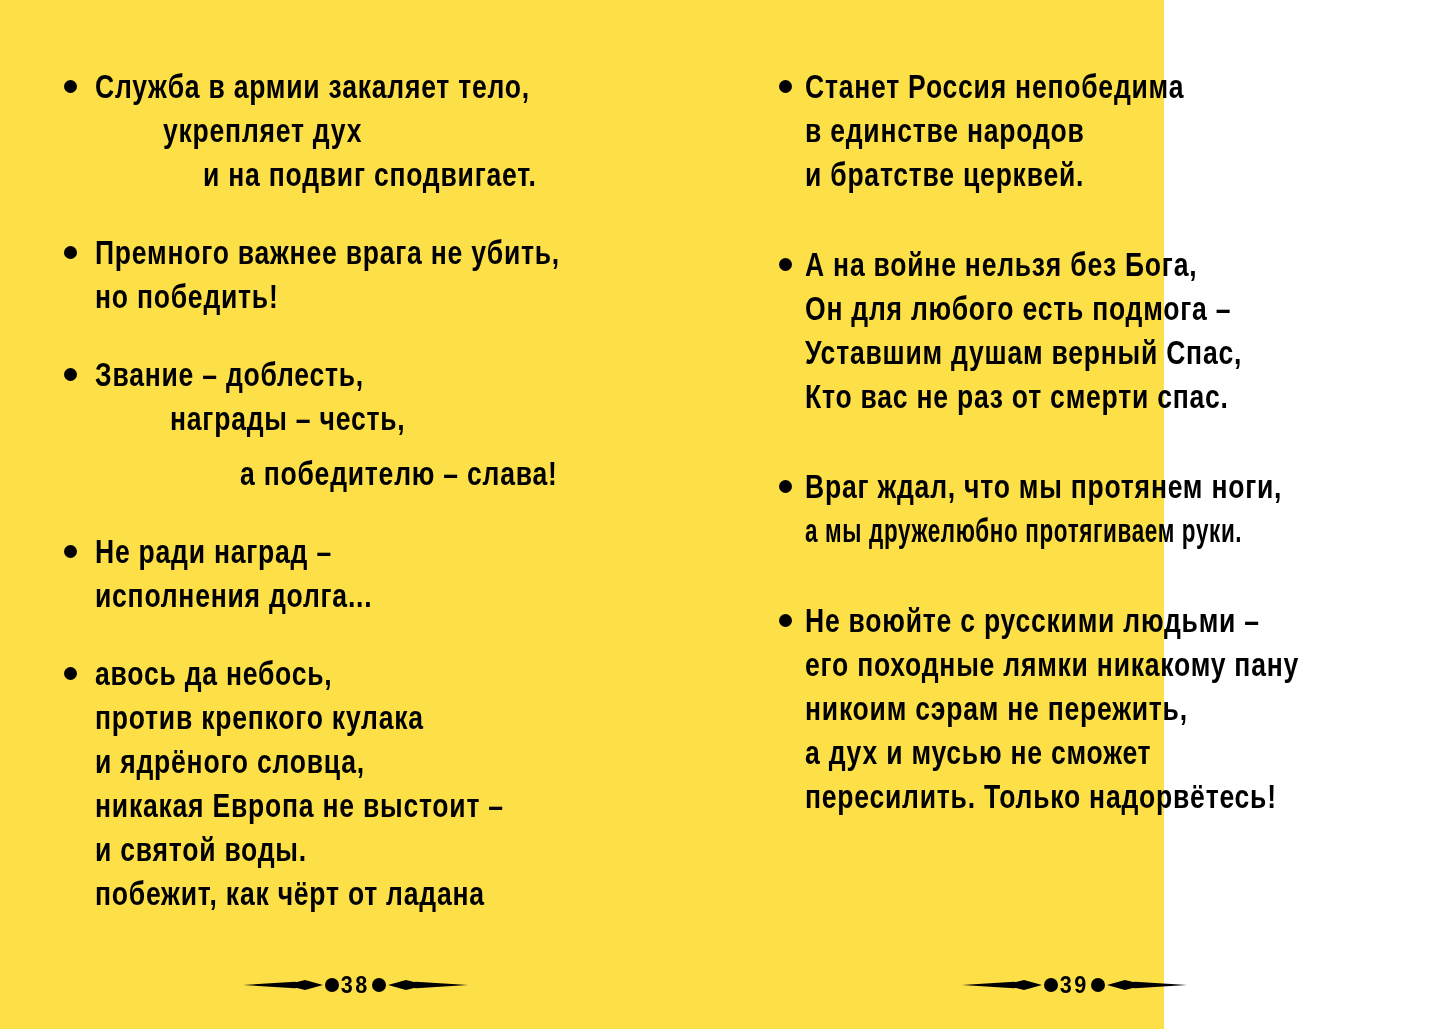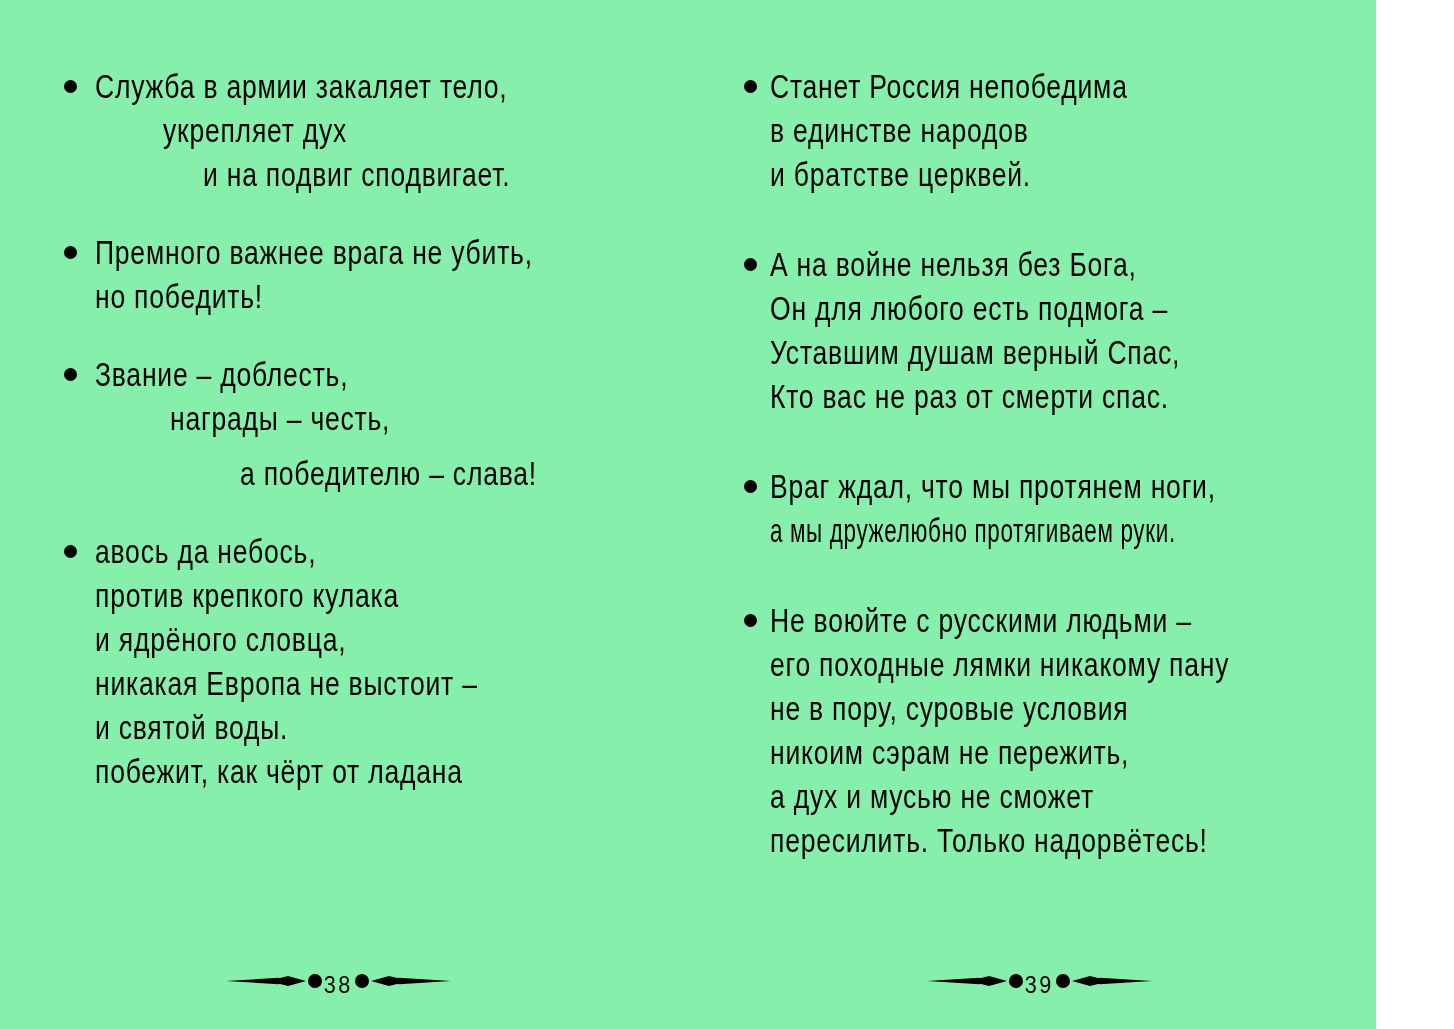--- a/index.html
+++ b/index.html
@@ -9,23 +9,24 @@
   }
   body {
     width: 1454px;
     height: 1029px;
     overflow: hidden;
     font-family: "Liberation Sans", sans-serif;
     color: #000000;
   }
   .spread {
     display: flex;
-    width: 1376px;
+    width: 1164px;
     height: 1029px;
-    background: #86efac;
+    background: #fde047;
+    font-weight: bold;
   }
   .page {
     position: relative;
     width: 727px;
     height: 1029px;
     box-sizing: border-box;
   }
   .content {
     padding-top: 64px;
   }
@@ -73,20 +74,21 @@
   .ml-75  { margin-left: 75px;  }
   .ml-145 { margin-left: 145px; margin-top: 11px; }
 
   .footer {
     position: absolute;
     bottom: 32px;
     left: 0;
     width: 100%;
     display: flex;
     justify-content: center;
+    align-items: center;
     gap: 0;
   }
   .page-num {
     font-size: 24px;
     letter-spacing: 3px;
     line-height: 1;
     transform: scaleX(0.9);
   }
   .ornament { display: block; fill: #000000; }
 </style>
@@ -117,20 +119,27 @@
 
       <div class="item">
         <span class="bullet"></span>
         <div class="lines">
           <div class="ln"><span class="tx">Звание – доблесть,</span></div>
           <div class="ln ml-75"><span class="tx">награды – честь,</span></div>
           <div class="ln ml-145"><span class="tx">а победителю – слава!</span></div>
         </div>
       </div>
 
+      <div class="item">
+        <span class="bullet"></span>
+        <div class="lines">
+          <div class="ln"><span class="tx">Не ради наград –</span></div>
+          <div class="ln"><span class="tx">исполнения долга...</span></div>
+        </div>
+      </div>
 
       <div class="item">
         <span class="bullet"></span>
         <div class="lines">
           <div class="ln"><span class="tx">авось да небось,</span></div>
           <div class="ln"><span class="tx">против крепкого кулака</span></div>
           <div class="ln"><span class="tx">и ядрёного словца,</span></div>
           <div class="ln"><span class="tx">никакая Европа не выстоит –</span></div>
           <div class="ln"><span class="tx">и святой воды.</span></div>
           <div class="ln"><span class="tx">побежит, как чёрт от ладана</span></div>
@@ -182,21 +191,20 @@
           <div class="ln"><span class="tx">Враг ждал, что мы протянем ноги,</span></div>
           <div class="ln"><span class="tx tx-tight">а мы дружелюбно протягиваем руки.</span></div>
         </div>
       </div>
 
       <div class="item">
         <span class="bullet"></span>
         <div class="lines">
           <div class="ln"><span class="tx">Не воюйте с русскими людьми –</span></div>
           <div class="ln"><span class="tx">его походные лямки никакому пану</span></div>
-          <div class="ln"><span class="tx">не в пору, суровые условия</span></div>
           <div class="ln"><span class="tx">никоим сэрам не пережить,</span></div>
           <div class="ln"><span class="tx">а дух и мусью не сможет</span></div>
           <div class="ln"><span class="tx">пересилить. Только надорвётесь!</span></div>
         </div>
       </div>
 
     </div>
 
     <div class="footer">
       <svg class="ornament" width="96" height="16" viewBox="0 0 96 16" xmlns="http://www.w3.org/2000/svg">

